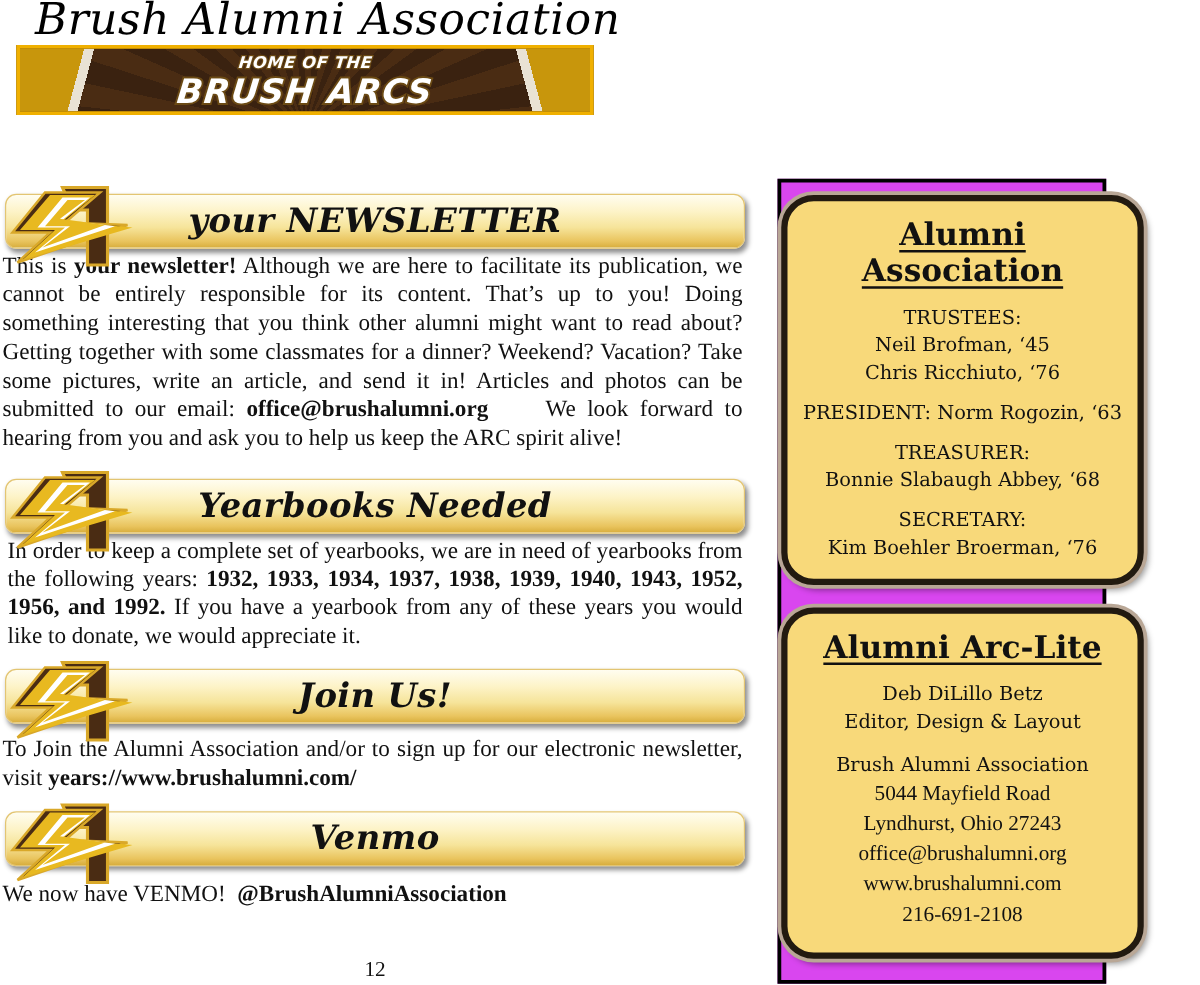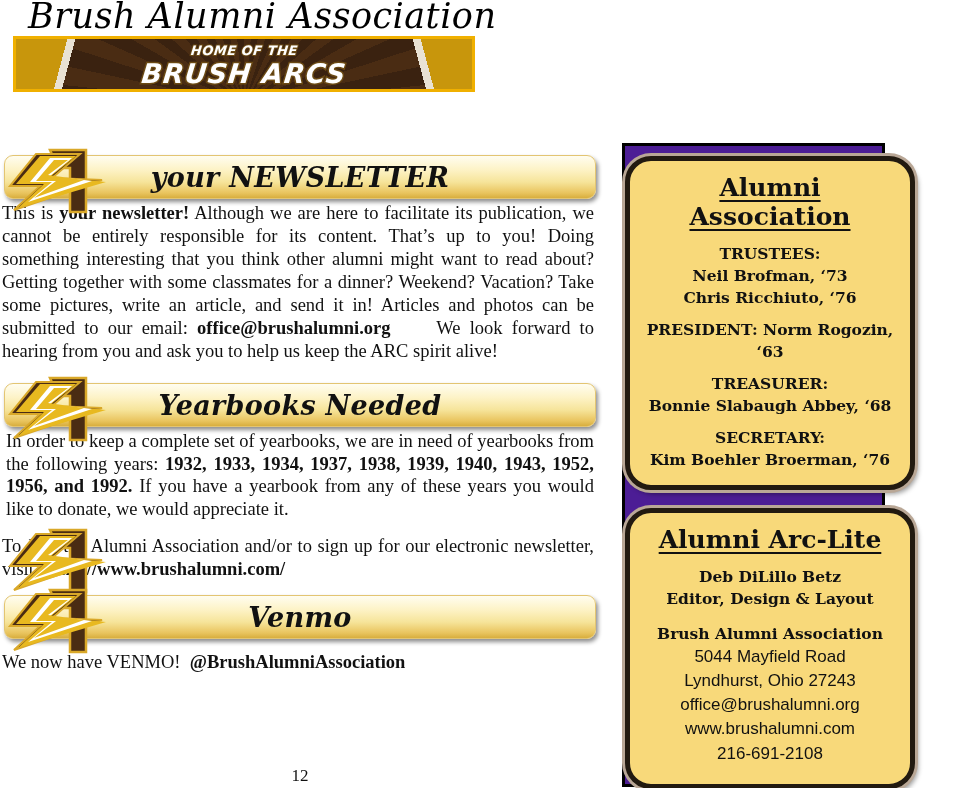--- a/index.html
+++ b/index.html
@@ -74,39 +74,39 @@
   .pad-left{padding-left:4px;}
 
   .pagenum{
     position:absolute;left:0;width:600px;top:766px;text-align:center;
     font-size:17px;color:#111;
   }
 
   
   .sidebar{
     position:absolute;left:622px;top:143px;width:263px;height:644px;
-    background:#4c1d95;border:3px solid #000;box-sizing:border-box;
+    background:#d946ef;border:3px solid #000;box-sizing:border-box;
   }
   .card{
     margin:10px auto;width:290px;
     background:#f8d97a;
     border:5px solid #221a10;border-radius:26px;
     box-shadow:0 0 0 3px #b9a796, 3px 4px 5px rgba(0,0,0,.4);
     box-sizing:border-box;padding:10px 8px 14px;
   }
   .card-title{
     text-align:center;font-family:"DejaVu Serif",serif;font-weight:bold;
     font-size:25px;color:#111;text-decoration:underline;
     text-underline-offset:4px;margin:2px 0 12px;
   }
   .card-line{
-    text-align:center;font-family:"DejaVu Serif",serif;font-weight:bold;
+    text-align:center;font-family:"DejaVu Serif",serif;font-weight:normal;
     font-size:15.5px;color:#111;line-height:1.42;
   }
-  .card-line.plain{font-family:Liberation Sans, sans-serif;font-weight:normal;font-size:17px;}
+  .card-line.plain{font-family:Liberation Serif, serif;font-weight:normal;font-size:17px;}
   .gap{height:13px;}
   .gap-s{height:10px;}
 </style>
 </head>
 <body>
 
 <div class="page">
 
   <div class="masthead-title">Brush Alumni Association</div>
 
@@ -143,20 +143,23 @@
         <path d="M44 4 L80 4 L80 66 L64 66 L64 22 L52 22 Z" fill="#4a2c13" stroke="#d9a829" stroke-width="2.5"></path>
         <path d="M30 8 L74 8 L46 32 L96 34 L8 64 L34 40 L4 40 Z" fill="#4a2c13" stroke="#d9a829" stroke-width="2"></path>
         <path d="M34 10 L70 10 L44 31 L100 36 L12 62 L38 38 L10 38 Z" fill="#e8b920"></path>
         <path d="M44 12 L66 12 L44 30 L86 35 L22 56 L46 36 L24 36 Z" fill="#fff"></path>
         <path d="M48 14 L62 14 L42 29 L78 34 L28 52 L50 35 L30 35 Z" fill="#e8b920"></path>
       </svg>
       <div class="body-text pad-left">In order to keep a complete set of yearbooks, we are in need of yearbooks from the following years: <b>1932, 1933, 1934, 1937, 1938, 1939, 1940, 1943, 1952, 1956, and 1992.</b> If you have a yearbook from any of these years you would like to donate, we would appreciate it.</div>
     </div>
 
     <div class="section" style="margin-top:14px;">
+      <div class="bar">
+        <div class="bar-text">Join Us!</div>
+      </div>
       <svg class="logo" viewBox="0 0 112 74">
         <path d="M44 4 L80 4 L80 66 L64 66 L64 22 L52 22 Z" fill="#4a2c13" stroke="#d9a829" stroke-width="2.5"></path>
         <path d="M30 8 L74 8 L46 32 L96 34 L8 64 L34 40 L4 40 Z" fill="#4a2c13" stroke="#d9a829" stroke-width="2"></path>
         <path d="M34 10 L70 10 L44 31 L100 36 L12 62 L38 38 L10 38 Z" fill="#e8b920"></path>
         <path d="M44 12 L66 12 L44 30 L86 35 L22 56 L46 36 L24 36 Z" fill="#fff"></path>
         <path d="M48 14 L62 14 L42 29 L78 34 L28 52 L50 35 L30 35 Z" fill="#e8b920"></path>
       </svg>
       <div class="body-text" style="margin-top:10px;">To Join the Alumni Association and/or to sign up for our electronic newsletter, visit <b>years://www.brushalumni.com/</b></div>
     </div>
 
@@ -177,21 +180,21 @@
   </div>
 
   <div class="pagenum">12</div>
 
   <div class="sidebar">
 
     <div class="card">
       <div class="card-title">Alumni Association</div>
       <div id="officer-list">
           <div class="card-line">TRUSTEES:</div>
-          <div class="card-line">Neil Brofman, ‘73</div>
+          <div class="card-line">Neil Brofman, ‘45</div>
           <div class="card-line">Chris Ricchiuto, ‘76</div>
           <div class="gap-s"></div>
           <div class="card-line">PRESIDENT:  Norm Rogozin, ‘63</div>
           <div class="gap-s"></div>
           <div class="card-line">TREASURER:</div>
           <div class="card-line">Bonnie Slabaugh Abbey, ‘68</div>
           <div class="gap-s"></div>
           <div class="card-line">SECRETARY:</div>
           <div class="card-line">Kim Boehler Broerman, ‘76</div>
         </div>

